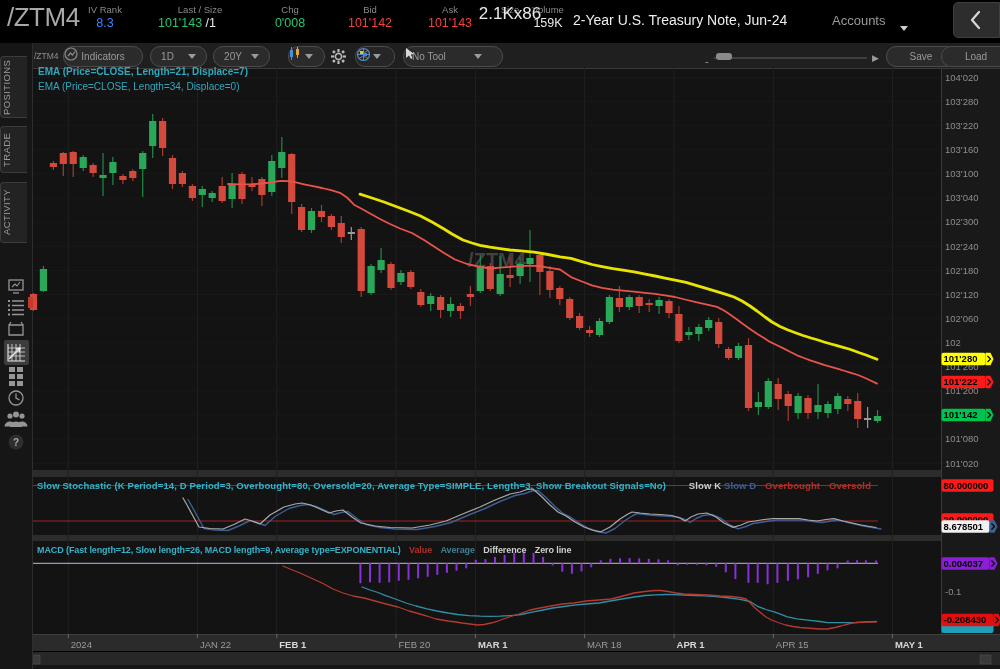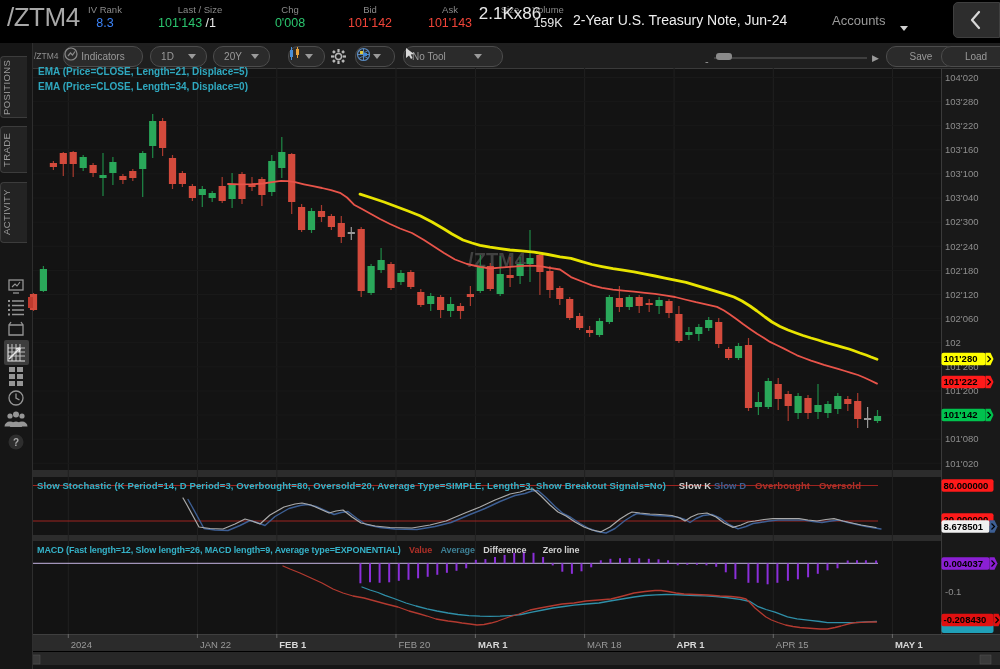--- a/index.html
+++ b/index.html
@@ -492,25 +492,25 @@
       <circle cx="22" cy="146" r="2.6"></circle>
       <circle cx="16" cy="144.5" r="3"></circle>
 <path d="M4.5 156.5 a5.5 5 0 0 1 11 0 z"></path>
       <path d="M16.5 156.5 a5.5 5 0 0 1 11 0 z"></path>
       <path d="M10 157 a6 5.5 0 0 1 12 0 z"></path>
 </g>
 <circle cx="16" cy="172" r="7.5" fill="#2e2e2e"></circle>
 <text x="16" y="176" font-size="10" font-weight="bold" fill="#a8a8a8" text-anchor="middle" font-family="Liberation Sans, sans-serif">?</text>
 </svg>
 
-<div class="abs" style="left:38px;top:66px;font-size:10px;font-weight:bold;color:#2fa8bf">EMA (Price=CLOSE, Length=21, Displace=5)</div>
-<div class="abs" style="left:38px;top:81px;font-size:10px;font-weight:bold;color:#2fa8bf">EMA (Price=CLOSE, Length=34, Displace=0)</div>
+<div class="abs" style="left:38px;top:66px;font-size:10px;font-weight:bold;color:#2fa8bf">EMA (Price=CLOSE, Length=21, Displace=7)</div>
+<div class="abs" style="left:38px;top:81px;font-size:10px;font-weight:normal;color:#2fa8bf">EMA (Price=CLOSE, Length=34, Displace=0)</div>
 <div class="abs" style="left:37px;top:480px;font-size:9.5px;font-weight:bold;white-space:nowrap;letter-spacing:0.12px">
 <span style="color:#35b2c8">Slow Stochastic (K Period=14, D Period=3, Overbought=80, Oversold=20, Average Type=SIMPLE, Length=3, Show Breakout Signals=No)</span>
-<span style="color:#cfcfcf;margin-left:10px">Slow K</span>
+<span style="color:#cfcfcf;margin-left:20px">Slow K</span>
 <span style="color:#3d5f94;">Slow D</span>
 <span style="color:#b03028;margin-left:6px">Overbought</span>
 <span style="color:#b03028;margin-left:6px">Oversold</span></div>
 <div class="abs" style="left:37px;top:545px;font-size:9px;font-weight:bold;white-space:nowrap;letter-spacing:-0.1px">
 <span style="color:#35b2c8">MACD (Fast length=12, Slow length=26, MACD length=9, Average type=EXPONENTIAL)</span>
 <span style="color:#b03028;margin-left:6px">Value</span>
 <span style="color:#3d7f94;margin-left:6px">Average</span>
 <span style="color:#cfcfcf;margin-left:6px">Difference</span>
-<span style="color:#cfcfcf;margin-left:14px">Zero line</span></div>
+<span style="color:#cfcfcf;margin-left:6px">Zero line</span></div>
 </body></html>

